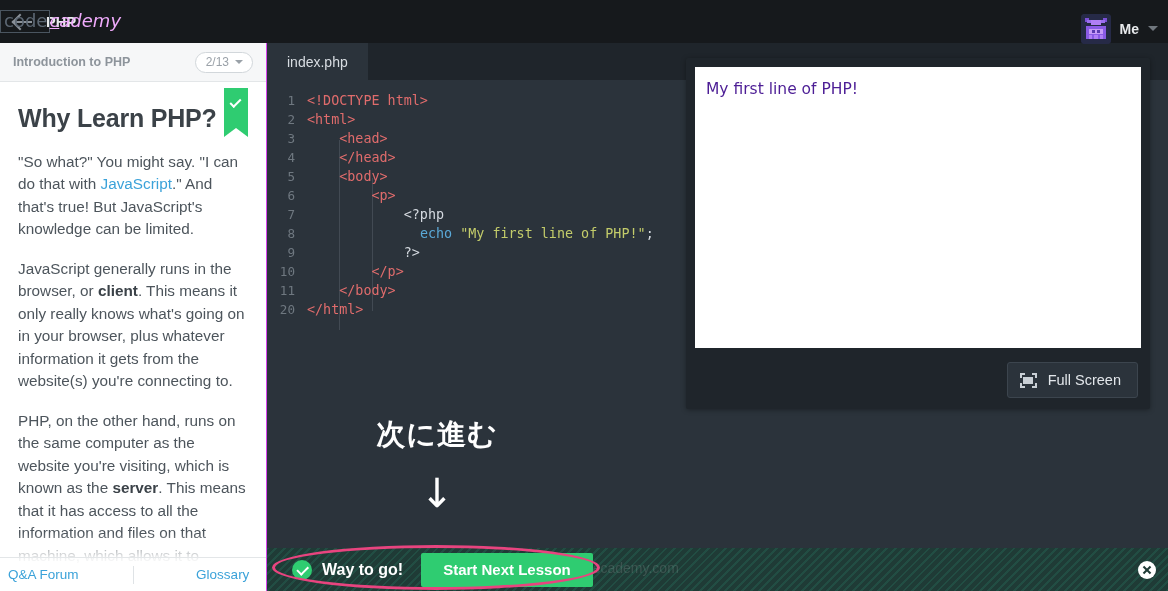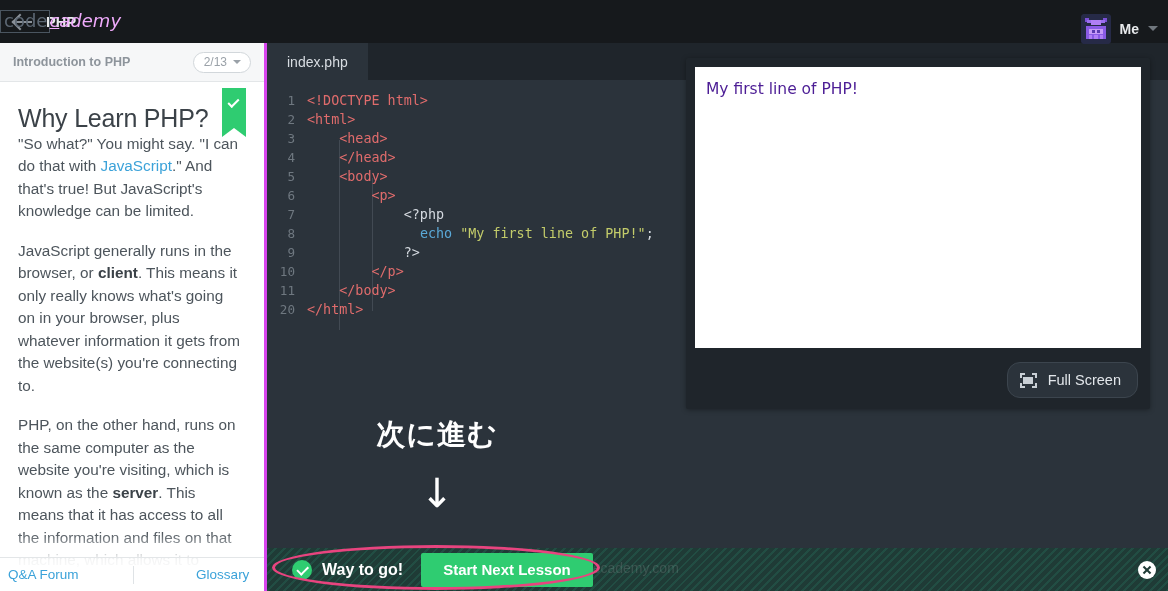--- a/index.html
+++ b/index.html
@@ -68,21 +68,21 @@
     margin-left: 9px; width: 0; height: 0;
     border-left: 5px solid transparent; border-right: 5px solid transparent;
     border-top: 5px solid #70777e;
   }
 
   
   #sidebar {
     position: absolute; top: 43px; left: 0;
     width: 267px; height: 548px;
     background: #ffffff; overflow: hidden;
-    border-right: 3px solid #d946ef;
+    border-right: 1px solid #d946ef;
   }
   #lesson-bar {
     height: 39px; background: #f6f7f8;
     border-bottom: 1px solid #e3e6e8;
     display: flex; align-items: center; padding: 0 13px;
     justify-content: space-between;
   }
   #lesson-name { color: #8d949b; font-size: 12.5px; font-weight: bold; }
   #lesson-progress {
     border: 1px solid #d2d7db; border-radius: 12px;
@@ -104,22 +104,22 @@
     border-bottom: 9px solid transparent;
   }
   #bookmark .chk {
     position: absolute; left: 6px; top: 11px;
     width: 11px; height: 6px;
     border-left: 2.4px solid #fff; border-bottom: 2.4px solid #fff;
     transform: rotate(-45deg);
   }
   #lesson-content { padding: 22px 20px 0 18px; }
   #lesson-heading {
-    font-size: 25px; font-weight: normal; color: #3b4248;
-    letter-spacing: -0.2px;
+    font-size: 25px; font-weight: bold; color: #3b4248;
+    margin-bottom: 18px; letter-spacing: -0.2px;
   }
   .para {
     font-size: 15.3px; line-height: 1.47; color: #4d555c; margin-bottom: 17px;
   }
   .para b { color: #3b4248; font-weight: bold; }
   .para a { color: #3ba2d9; text-decoration: none; cursor: pointer; }
   #sidebar-fade {
     position: absolute; left: 0; bottom: 0; width: 266px; height: 58px;
     background: linear-gradient(to bottom, rgba(255,255,255,0) 0%, rgba(255,255,255,.93) 45%, #fff 75%);
     pointer-events: none;
@@ -192,21 +192,21 @@
     width: 446px; height: 281px; background: #ffffff; overflow: hidden;
   }
   #preview-text {
     color: #4c1d95; font-size: 15.5px;
     font-family: "DejaVu Sans", sans-serif;
     padding: 13px 0 0 11px;
   }
   #fullscreen-btn {
     position: absolute; right: 12px; bottom: 11px;
     height: 36px; background: #2b333b; border: 1px solid #3c454e;
-    border-radius: 13px; display: flex; align-items: center;
+    border-radius: 3px; display: flex; align-items: center;
     padding: 0 16px 0 12px; cursor: pointer;
   }
   #fs-icon {
     width: 17px; height: 15px; position: relative; flex: none; margin-right: 11px;
   }
   #fs-icon .cnr { position: absolute; width: 5px; height: 5px; border-color: #c9cfd5; border-style: solid; border-width: 0; }
   #fs-icon .c1 { left: 0; top: 0; border-left-width: 2px; border-top-width: 2px; }
   #fs-icon .c2 { right: 0; top: 0; border-right-width: 2px; border-top-width: 2px; }
   #fs-icon .c3 { left: 0; bottom: 0; border-left-width: 2px; border-bottom-width: 2px; }
   #fs-icon .c4 { right: 0; bottom: 0; border-right-width: 2px; border-bottom-width: 2px; }

